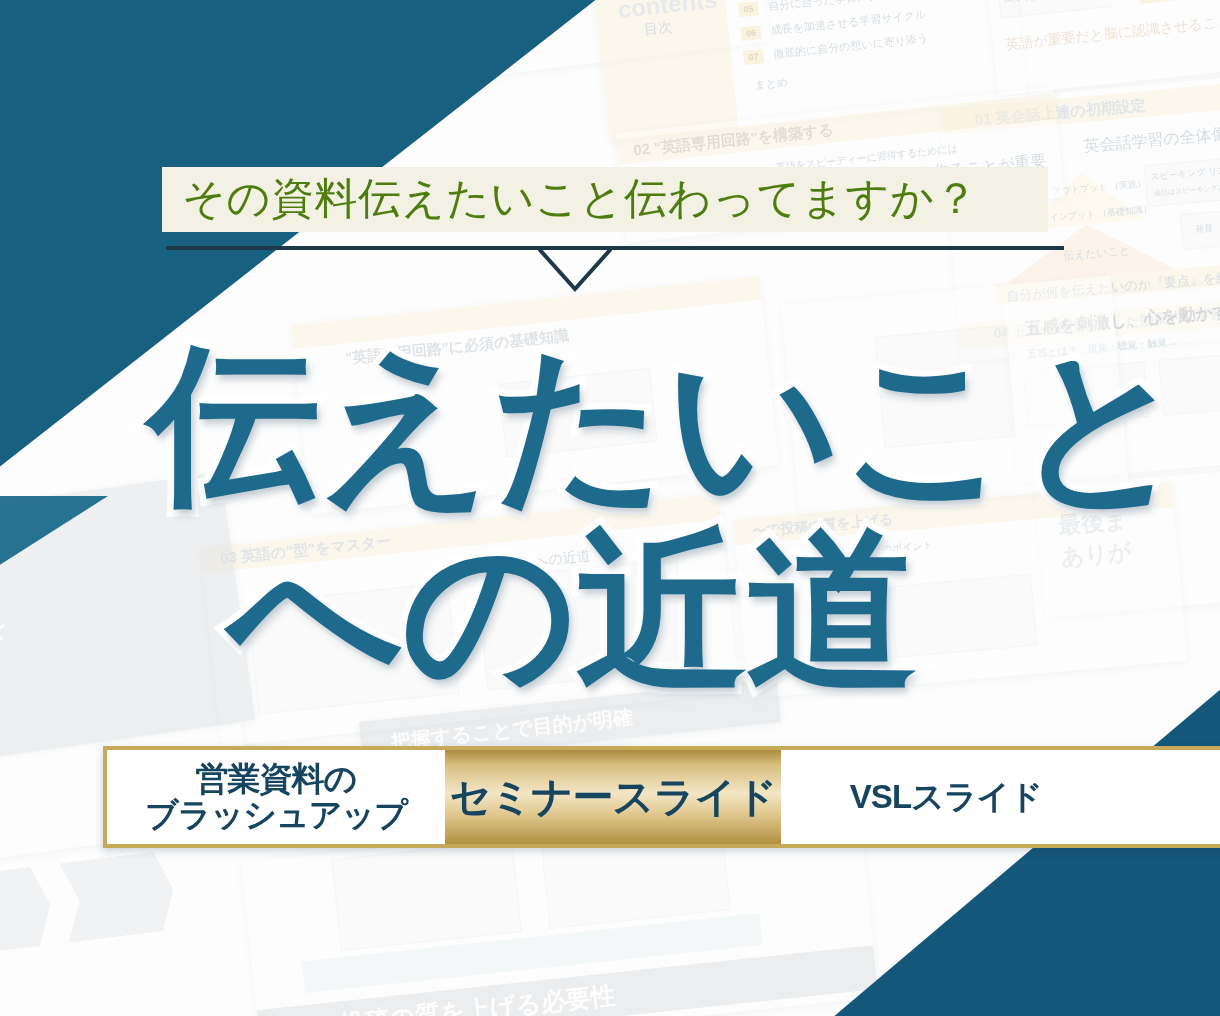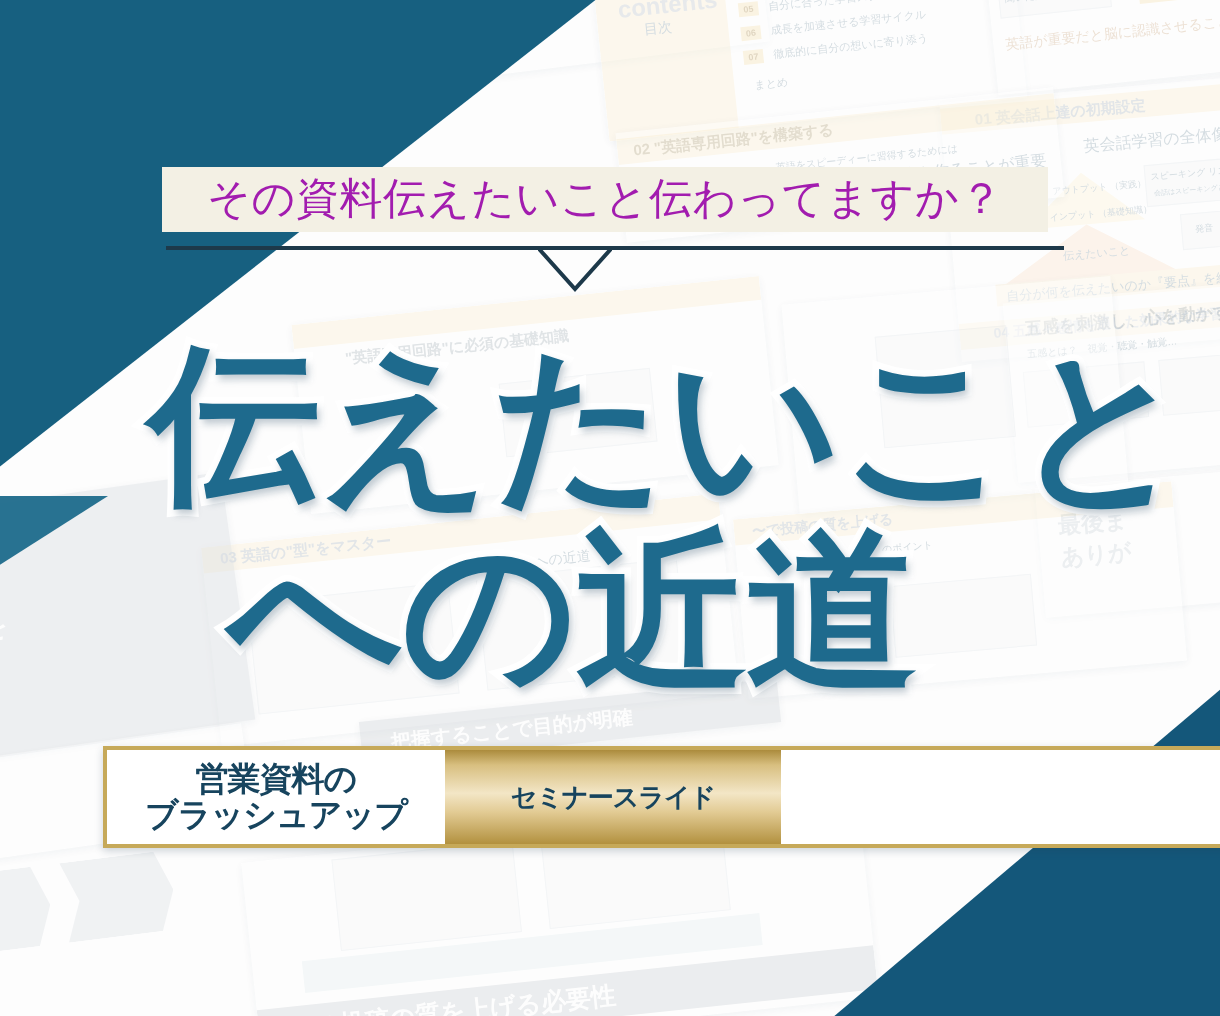--- a/index.html
+++ b/index.html
@@ -58,23 +58,22 @@
 
   
   .bubble-wrap{position:absolute;left:162px;top:167px;width:890px;}
   .bubble{
     background:#f3f0e4;
     padding:8px 20px 10px 20px;
     box-sizing:border-box;
     width:886px;
   }
   .bubble-text{
-    font-size:43px;line-height:1.1;color:#a21caf;white-space:nowrap;
+    font-size:43px;line-height:1.1;color:#4d7c0f;white-space:nowrap;
     letter-spacing:.5px;
-    margin-left:25px;
   }
   .bubble-rule{
     position:absolute;left:4px;top:79px;width:898px;height:4px;background:#1d394a;
   }
   .bubble-tail{position:absolute;left:376px;top:81px;}
 
   
   .sub-line{
     position:absolute;left:243px;top:278px;
     font-size:44px;font-weight:bold;color:#1c5e7e;white-space:nowrap;
@@ -108,21 +107,21 @@
     display:flex;
     background:#ffffff;
     box-shadow:0 3px 8px rgba(30,60,80,.22);
   }
   .tab{
     display:flex;align-items:center;justify-content:center;
     text-align:center;box-sizing:border-box;
     color:#17445e;font-weight:bold;
   }
   .tab-1{width:338px;background:#ffffff;font-size:33px;line-height:1.08;letter-spacing:-1px;}
-  .tab-2{width:336px;font-size:26px;letter-spacing:-1px;
+  .tab-2{width:336px;font-size:41px;letter-spacing:-1px;
     background:linear-gradient(180deg,#ab8b3c 0%,#d8bf80 16%,#f3e6c6 46%,#e2cb94 66%,#b2913f 100%);}
   .tab-3{width:330px;background:#ffffff;font-size:33px;letter-spacing:-1px;}
   .tab-1 .l1{display:block;}
   .tab-1 .l2{display:block;text-align:right;}
 </style>
 </head>
 <body>
 
 <div id="stage">
 
@@ -287,15 +286,18 @@
   <div class="tabbar">
     <div class="tab tab-1">
       <div>
         <span class="l1">営業資料の</span>
         <span class="l2">ブラッシュアップ</span>
       </div>
     </div>
     <div class="tab tab-2">
       <span>セミナースライド</span>
     </div>
+    <div class="tab tab-3">
+      <span>VSLスライド</span>
+    </div>
   </div>
 
 </div>
 
 </body></html>

